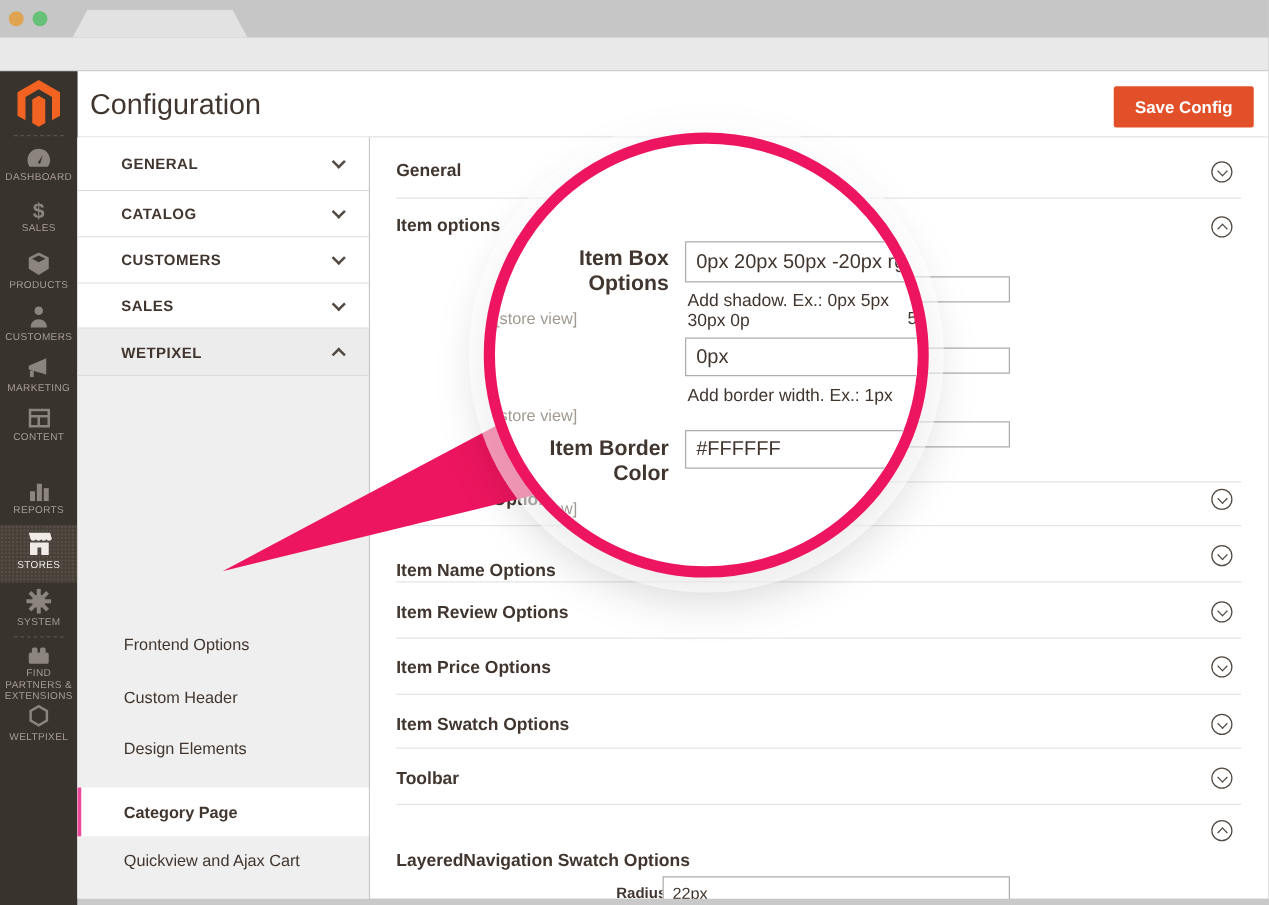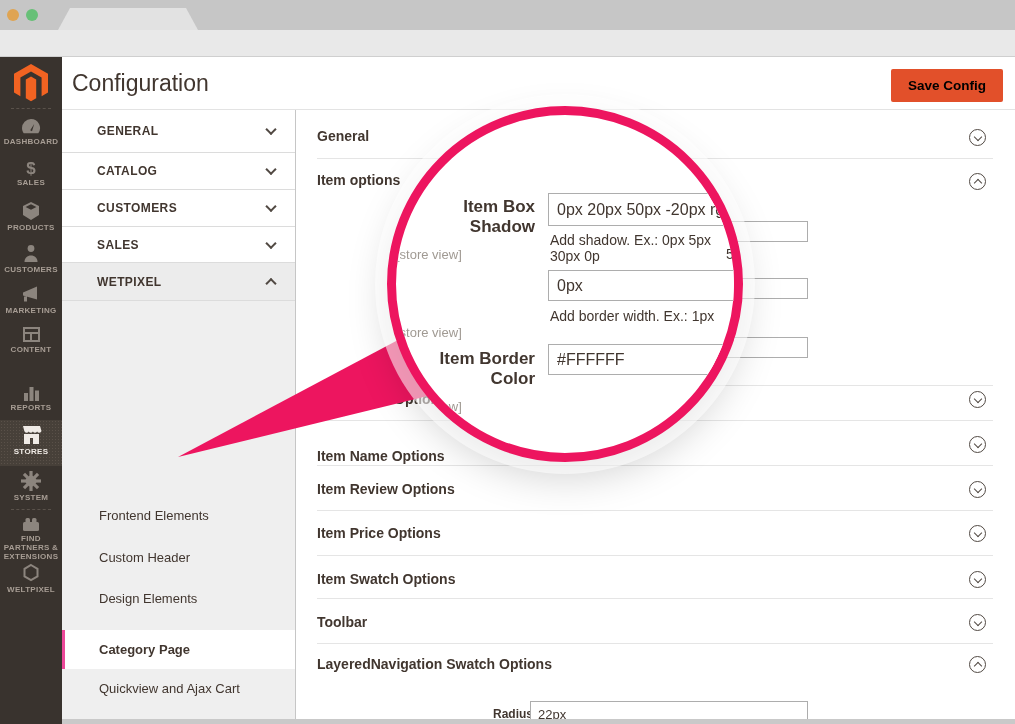--- a/index.html
+++ b/index.html
@@ -12,33 +12,33 @@
   .dot.orange { left:7px;  background:#dfa452; }
   .dot.green  { left:26px; background:#67c077; }
   .tab { position:absolute; left:58px; top:8px; width:140px; height:22px; background:#e2e2e2;
          clip-path:polygon(12px 0, 128px 0, 140px 22px, 0 22px); }
   .toolbar-strip { position:absolute; left:0; top:30px; width:1015px; height:27px; background:#e9e9e9; border-bottom:1px solid #cfcfcf; }
   .frame-bottom { position:absolute; left:62px; top:719px; width:953px; height:5px; background:#c9c9c9; }
 
   
   .app-header { position:absolute; left:62px; top:57px; width:953px; height:53px; background:#ffffff; border-bottom:1px solid #e3e3e3; }
   .page-title { position:absolute; left:10px; top:13px; font-size:23px; color:#41362f; font-weight:400; }
-  .save-btn { position:absolute; right:12px; top:12px; height:33px; padding:0 17px; background:#e2502a; color:#000000;
+  .save-btn { position:absolute; right:12px; top:12px; height:33px; padding:0 17px; background:#e2502a; color:#ffffff;
               font-size:13.5px; font-weight:bold; border:none; border-radius:2px; font-family:"Liberation Sans",sans-serif; cursor:pointer; }
 
   
   .sidebar { position:absolute; left:0; top:57px; width:62px; height:667px; background:#39332e; }
   .logo { position:absolute; left:13px; top:6px; }
   .sb-divider { position:absolute; left:11px; width:40px; border-top:1px dashed #5a524b; }
   .sb-item { position:absolute; left:0; width:62px; text-align:center; cursor:pointer; }
   .sb-ic { display:block; margin:0 auto 2px; }
   .sb-ic * { fill:#8c857e; }
   .sb-ic.stroked * { fill:none; stroke:#8c857e; stroke-width:2; }
   .sb-dollar { display:block; font-size:17px; font-weight:bold; color:#8c857e; line-height:19px; }
-  .sb-lbl { font-size:8px; line-height:9px; letter-spacing:.3px; color:#a79d94; font-weight:bold; }
+  .sb-lbl { font-size:8px; line-height:9px; letter-spacing:.3px; color:#a79d94; font-weight:normal; }
   .sb-item.selected { background:#474039 radial-gradient(#5a5149 .8px, transparent .8px); background-size:3px 3px; }
   .sb-item.selected .sb-ic * { fill:#f0ebe6; }
   .sb-item.selected .sb-lbl { color:#f0ebe6; }
 
   
   .config-nav { position:absolute; left:62px; top:110px; width:233px; height:609px; background:#fff; border-right:1px solid #d9d9d9; }
   .nav-sec { position:absolute; left:0; width:233px; background:#fff; border-bottom:1px solid #dcdcdc; cursor:pointer; }
   .nav-sec-lbl { position:absolute; left:35px; top:50%; transform:translateY(-50%); font-size:12px; font-weight:bold; letter-spacing:.4px; color:#41362f; }
   .nav-sec .chev { position:absolute; right:20px; top:50%; }
   .nav-sec.expanded { background:#ececec;text-align:right; }
@@ -202,21 +202,21 @@
     <div class="nav-sec" style="top:117px;height:36px">
       <span class="nav-sec-lbl">SALES</span>
         <span class="chev down"></span>
     </div>
     <div class="nav-sec expanded" style="top:153px;height:38px">
       <span class="nav-sec-lbl">WETPIXEL</span>
         <span class="chev up"></span>
     </div>
 
     <div class="nav-subpanel">
-      <div class="nav-sub" style="top:207px">Frontend Elements</div>
+      <div class="nav-sub" style="top:207px">Frontend Options</div>
       <div class="nav-sub" style="top:249px">Custom Header</div>
       <div class="nav-sub" style="top:290px">Design Elements</div>
       <div class="nav-sub-sel">
         <span>Category Page</span>
       </div>
       <div class="nav-sub" style="top:380px">Quickview and Ajax Cart</div>
 
     </div>
   </div>
 
@@ -266,35 +266,35 @@
         <i></i>
       </span>
 
     <div class="sec-border" style="top:488px"></div>
     <span class="sec-lbl" style="top:504px">Toolbar</span>
     <span class="cc down" style="top:504px">
         <i></i>
       </span>
 
     <div class="sec-border" style="top:533px"></div>
-    <span class="sec-lbl" style="top:546px">LayeredNavigation Swatch Options</span>
+    <span class="sec-lbl" style="top:570px">LayeredNavigation Swatch Options</span>
     <span class="cc up" style="top:546px">
         <i></i>
       </span>
 
     <span class="radius-lbl" style="left:197px;top:597px">Radius</span>
     <input class="uinput" style="left: 234px; top: 591px; width: 278px; height: 26px;" value="22px">
   </div>
 
   <svg class="tail-svg" width="1015" height="724">
     <polygon points="178,457 398,340 436,394" fill="#ed155f"></polygon>
   </svg>
 
   <div class="magnifier">
-    <div class="mag-lbl" style="top:82px">Item Box Shadow</div>
+    <div class="mag-lbl" style="top:82px">Item Box Options</div>
     <div class="mag-scope" style="top:103px">[store view]</div>
     <input class="mag-input" style="top: 78px; height: 33px;" value="0px 20px 50px -20px rgba(">
     <div class="mag-help" style="top:117px">Add shadow. Ex.: 0px 5px 30px 0p</div>
     <div class="mag-help" style="left:330px;top:131px">5)</div>
 
     <div class="mag-scope" style="top:181px">[store view]</div>
     <input class="mag-input" style="top: 155px; height: 31px;" value="0px">
     <div class="mag-help" style="top:193px">Add border width. Ex.: 1px</div>
 
     <div class="mag-lbl" style="top:234px">Item Border Color</div>

